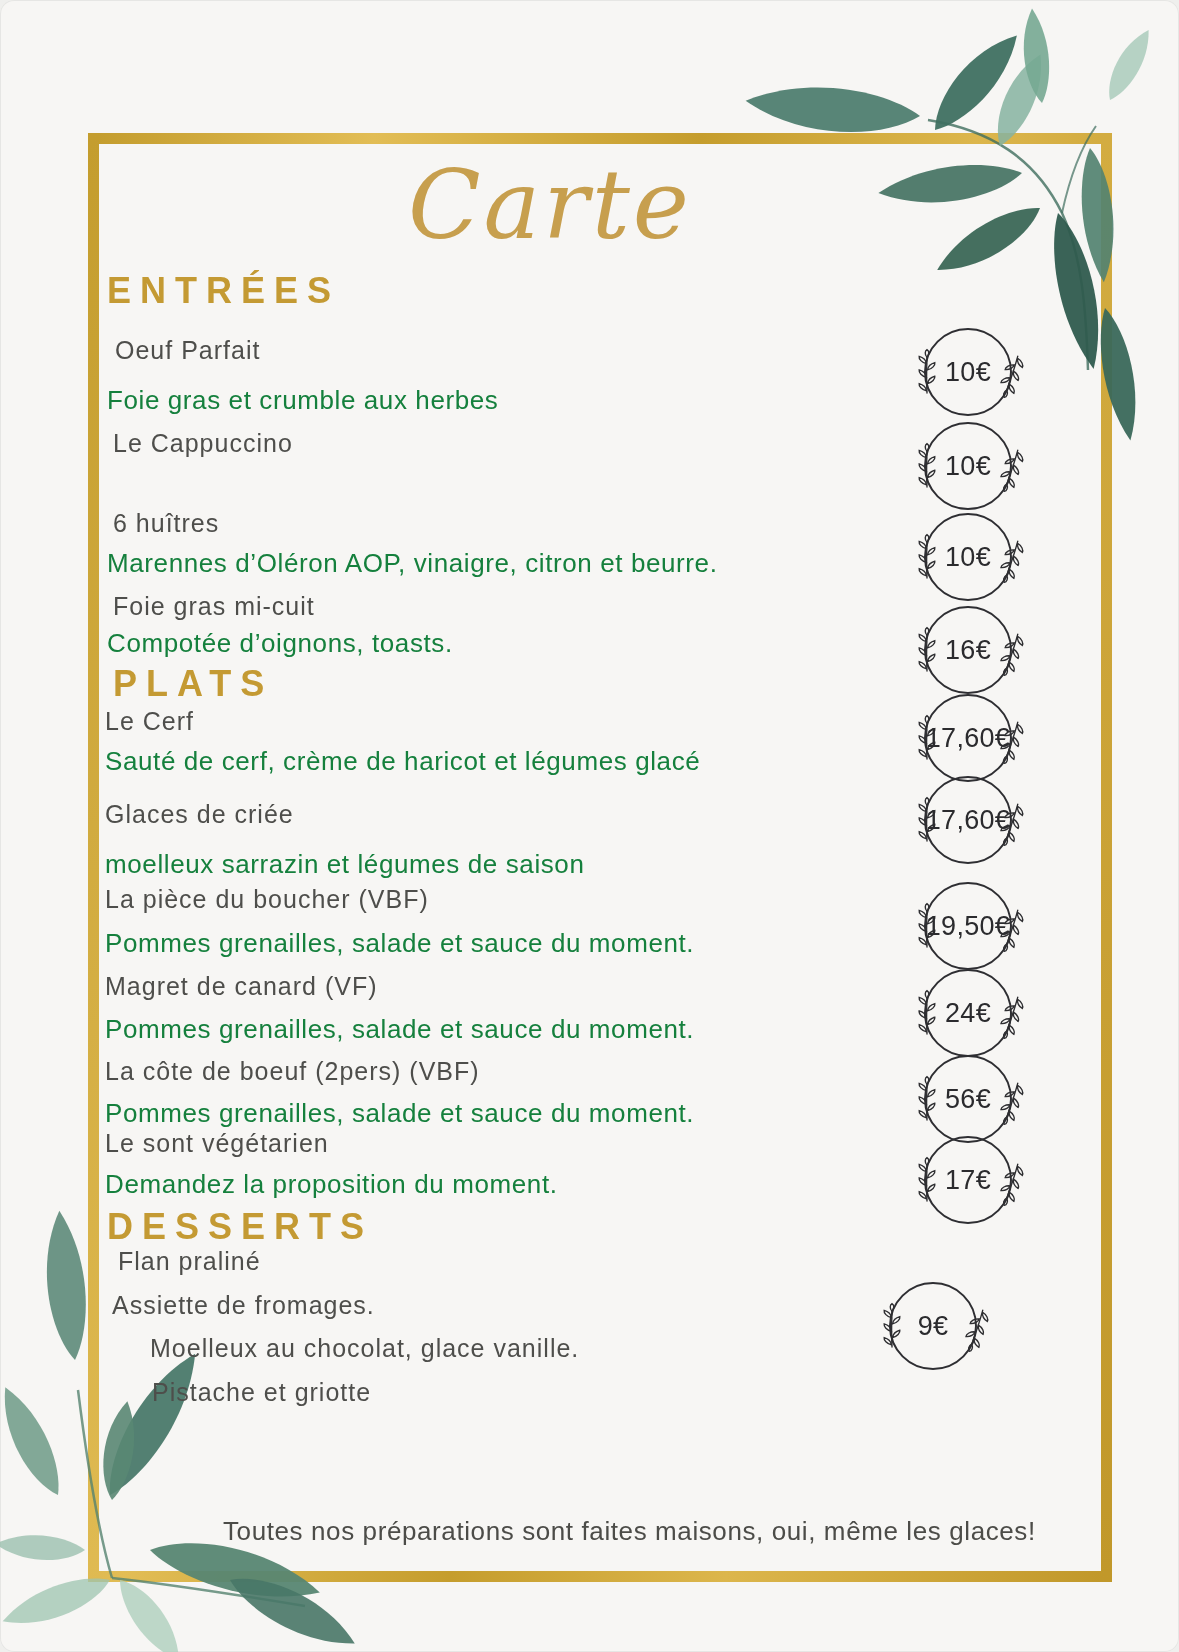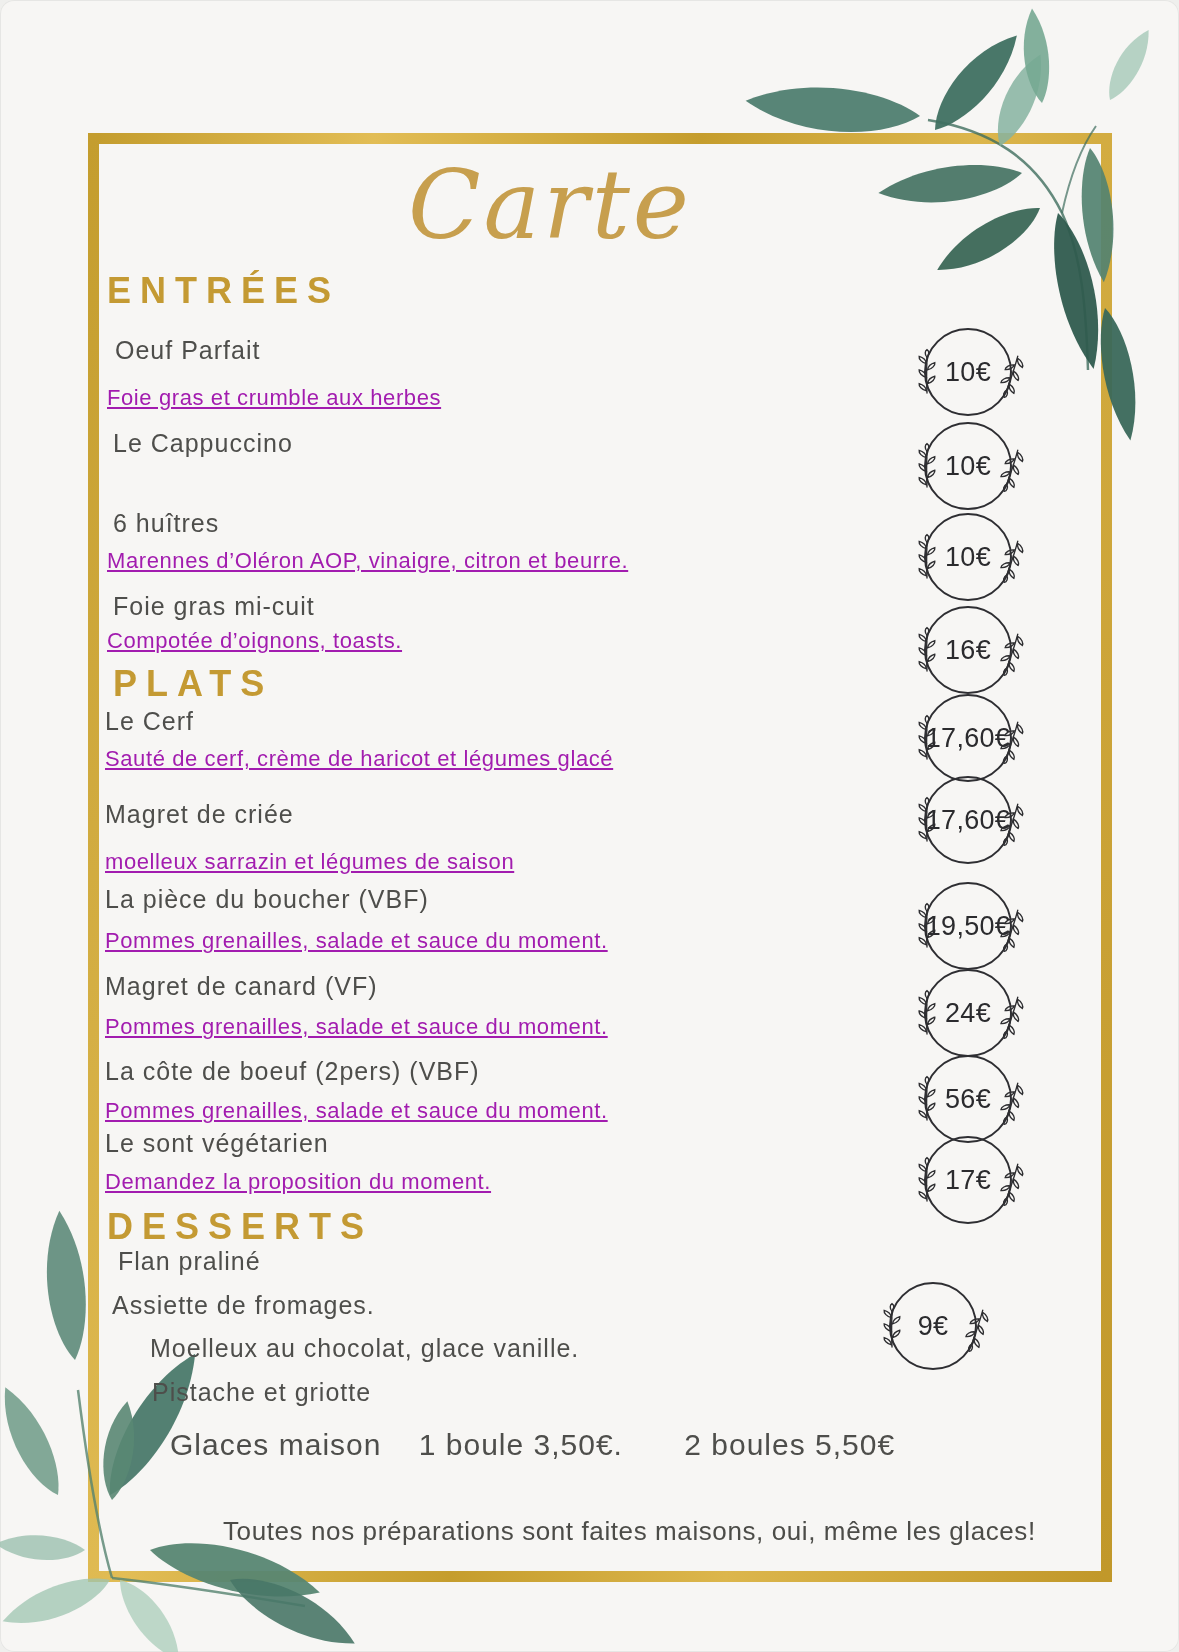--- a/index.html
+++ b/index.html
@@ -15,21 +15,21 @@
     border-image:linear-gradient(100deg,#c49d2e 0%,#e2bd55 22%,#c59d2d 48%,#dcb64c 70%,#c1982a 100%) 1;
     z-index:1;
   }
   .title{
     position:absolute;left:330px;top:150px;width:440px;text-align:center;
     font-family:"DejaVu Serif","Liberation Serif",serif;font-style:italic;
     font-size:95px;color:#c79f4e;letter-spacing:3px;z-index:5;white-space:nowrap;
   }
   .sec{position:absolute;font-size:36px;font-weight:700;color:#c49a33;letter-spacing:9px;white-space:nowrap;z-index:5;}
   .name{position:absolute;font-size:25px;color:#4e4e4b;letter-spacing:1px;white-space:nowrap;z-index:5;}
-  .desc{position:absolute;font-size:22px;color:#a21caf;letter-spacing:0.6px;white-space:nowrap;z-index:5;text-decoration:underline;}
+  .desc{position:absolute;font-size:26px;color:#15803d;letter-spacing:0.6px;white-space:nowrap;z-index:5;}
   .glaces{position:absolute;left:170px;top:1428px;font-size:30px;color:#4e4e4b;letter-spacing:1px;white-space:nowrap;z-index:5;}
   .glaces .g1{margin-right:28px;}
   .glaces .g2{margin-right:52px;}
   .footer-note{position:absolute;left:223px;top:1516px;font-size:26px;color:#4c4c48;letter-spacing:0.6px;white-space:nowrap;z-index:5;}
   .badge{position:absolute;width:88px;height:88px;z-index:6;}
   .badge .ring{position:absolute;inset:0;border:2px solid #2e2e32;border-radius:50%;}
   .badge .val{
     position:absolute;inset:0;display:flex;align-items:center;justify-content:center;
     font-size:27px;color:#2b2b2e;white-space:nowrap;letter-spacing:0.3px;
   }
@@ -103,21 +103,21 @@
   <div class="desc" style="left:107px;top:548px;">Marennes d’Oléron AOP, vinaigre, citron et beurre.</div>
 
   <div class="name" style="left:113px;top:592px;">Foie gras mi-cuit</div>
   <div class="desc" style="left:107px;top:628px;">Compotée d’oignons, toasts.</div>
 
   <div class="sec" style="left:113px;top:663px;">PLATS</div>
 
   <div class="name" style="left:105px;top:707px;">Le Cerf</div>
   <div class="desc" style="left:105px;top:746px;">Sauté de cerf, crème de haricot et légumes glacé</div>
 
-  <div class="name" style="left:105px;top:800px;">Magret de criée</div>
+  <div class="name" style="left:105px;top:800px;">Glaces de criée</div>
   <div class="desc" style="left:105px;top:849px;">moelleux sarrazin et légumes de saison</div>
 
   <div class="name" style="left:105px;top:885px;">La pièce du boucher (VBF)</div>
   <div class="desc" style="left:105px;top:928px;">Pommes grenailles, salade et sauce du moment.</div>
 
   <div class="name" style="left:105px;top:972px;">Magret de canard (VF)</div>
   <div class="desc" style="left:105px;top:1014px;">Pommes grenailles, salade et sauce du moment.</div>
 
   <div class="name" style="left:105px;top:1057px;">La côte de boeuf (2pers) (VBF)</div>
   <div class="desc" style="left:105px;top:1098px;">Pommes grenailles, salade et sauce du moment.</div>
@@ -125,25 +125,20 @@
   <div class="name" style="left:105px;top:1129px;">Le sont végétarien</div>
   <div class="desc" style="left:105px;top:1169px;">Demandez la proposition du moment.</div>
 
   <div class="sec" style="left:107px;top:1206px;">DESSERTS</div>
 
   <div class="name" style="left:118px;top:1247px;">Flan praliné</div>
   <div class="name" style="left:112px;top:1291px;">Assiette de fromages.</div>
   <div class="name" style="left:150px;top:1334px;">Moelleux au chocolat, glace vanille.</div>
   <div class="name" style="left:152px;top:1378px;text-align:center;">Pistache et griotte</div>
 
-  <div class="glaces">
-    <span class="g1">Glaces maison</span>
-    <span class="g2">1 boule 3,50€.</span>
-    <span>2 boules 5,50€</span>
-  </div>
 
   <div class="badge" style="left:924px;top:328px;">
     <div class="ring"></div>
     <svg class="spr spr-l" viewBox="0 0 26 44">
         <use href="#sprigG"></use>
       </svg>
     <span class="val">10€</span>
     <svg class="spr spr-r" viewBox="0 0 26 44">
         <use href="#sprigG"></use>
       </svg>

